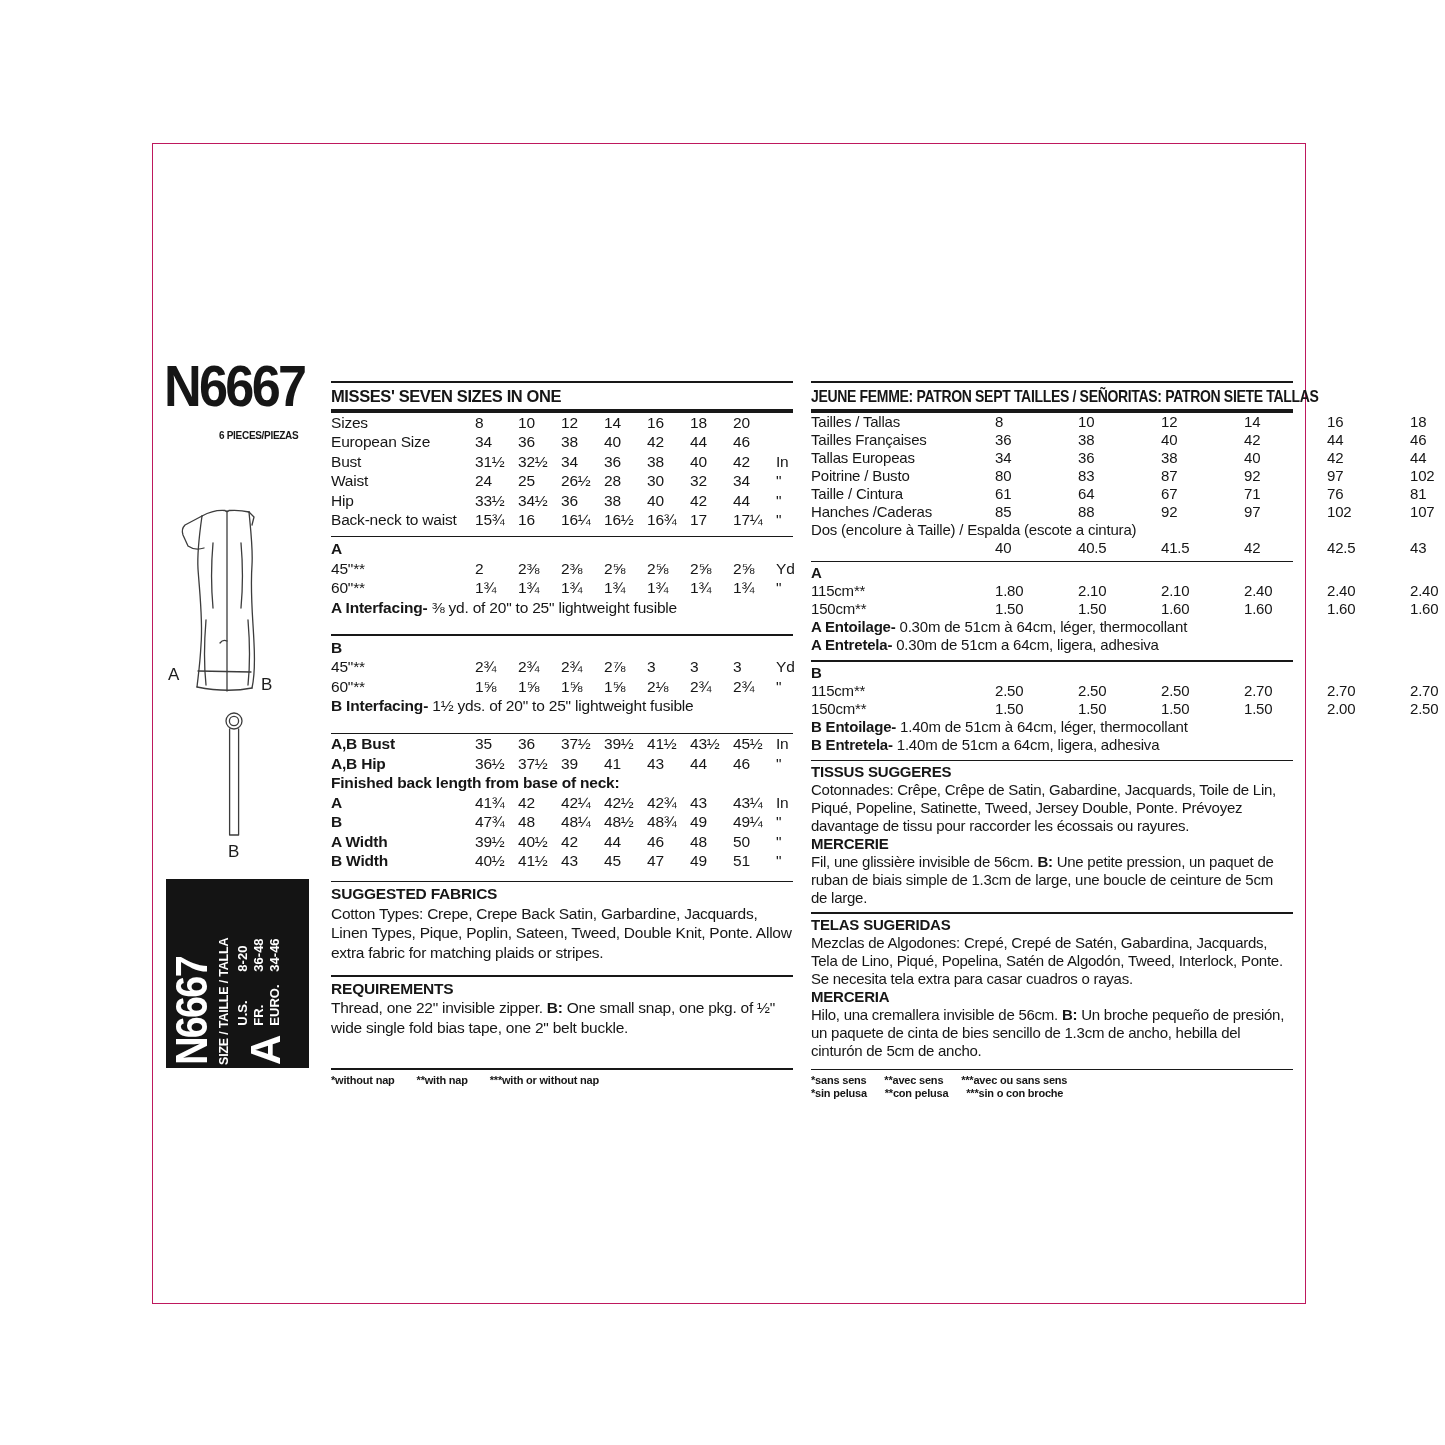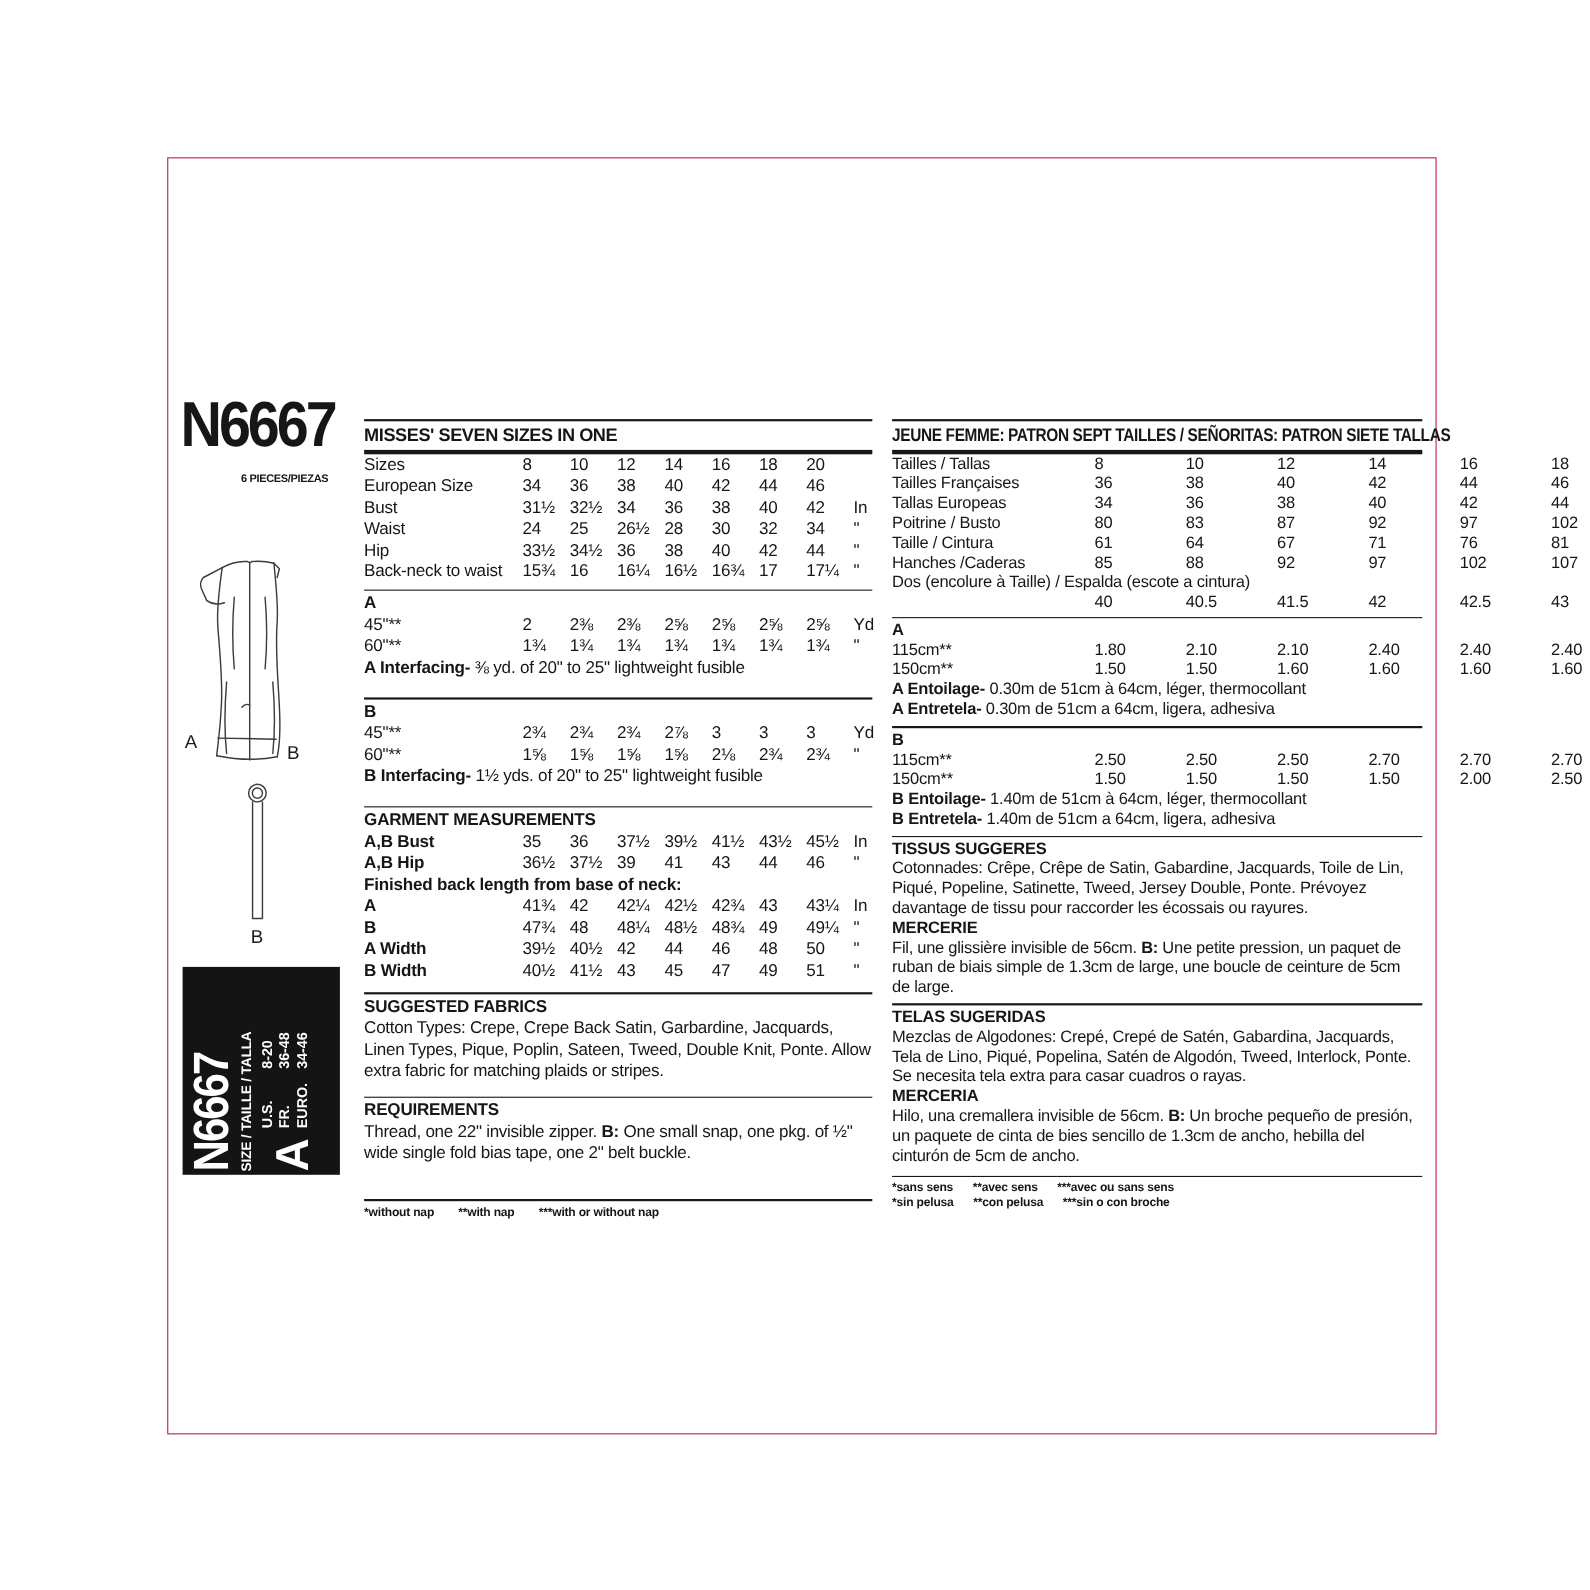--- a/index.html
+++ b/index.html
@@ -248,21 +248,20 @@
           <span class="tcell">1⅝</span>
           <span class="tcell">2⅛</span>
           <span class="tcell">2¾</span>
           <span class="tcell">2¾</span>
           <span class="tunit">"</span>
         </div>
       </div>
     <div class="note"><b>B Interfacing-</b><span> 1½ yds. of 20" to 25" lightweight fusible</span></div>
 
     <div class="rule thin" style="margin-top:17px"></div>
-    <div class="sechead" style="margin-top:2px">GARMENT MEASUREMENTS</div>
     <div>
         <div class="trow lb">
           <span class="tlabel">A,B Bust</span>
           <span class="tcell">35</span>
           <span class="tcell">36</span>
           <span class="tcell">37½</span>
           <span class="tcell">39½</span>
           <span class="tcell">41½</span>
           <span class="tcell">43½</span>
           <span class="tcell">45½</span>

